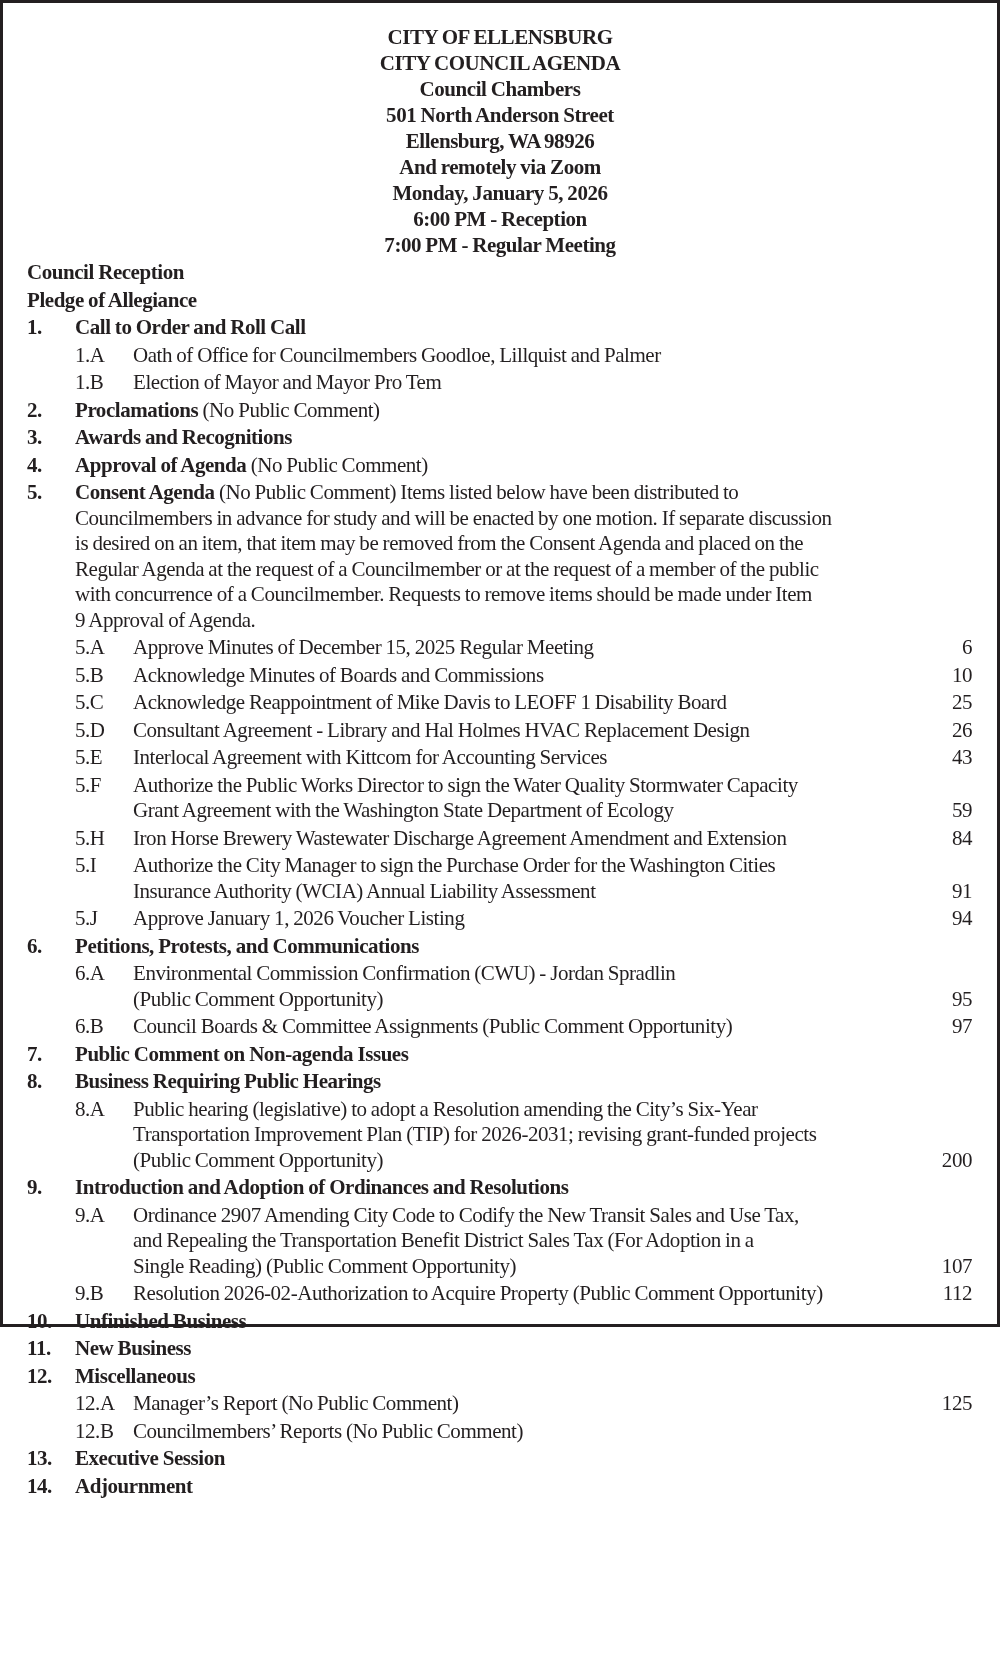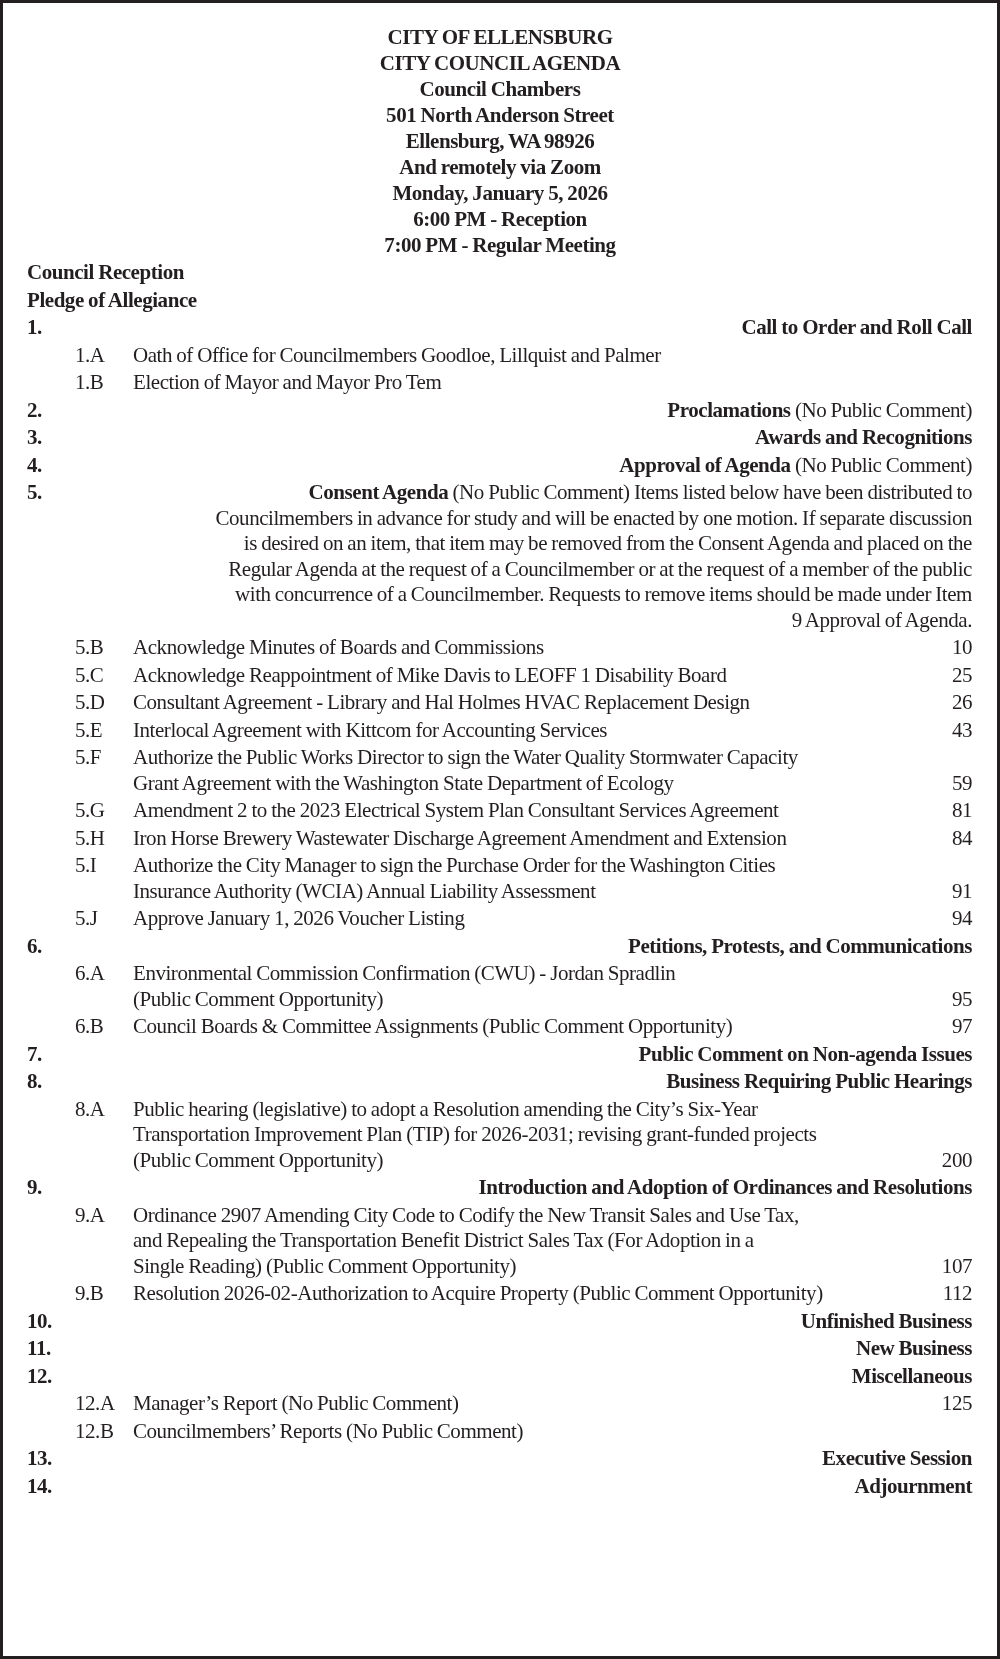--- a/index.html
+++ b/index.html
@@ -1,20 +1,20 @@
 <!DOCTYPE html>
 <html><head>
 <meta charset="utf-8">
 <style>
   html, body { margin: 0; padding: 0; background: #ffffff; }
   body { width: 1000px; height: 1659px; overflow: hidden; }
   .page {
     position: relative;
     box-sizing: border-box;
-    width: 1000px; height: 1659px;
+    width: 1000px; height: 1327px;
     border: 3px solid #231f20;
     background: #ffffff;
     color: #231f20;
     font-family: "Liberation Serif", "DejaVu Serif", serif;
     font-size: 21px;
     letter-spacing: -0.45px;
     word-spacing: -0.5px;
   }
   .header {
     position: absolute; left: 0; right: 0; top: 21px;
@@ -28,21 +28,21 @@
   .row.main { margin-top: 2px; }
   .row.first { margin-top: 0; }
   .num { position: absolute; left: 0; font-weight: bold; }
   .title { display: block; padding-left: 48px; }
   .pre { display: block; font-weight: bold; }
   .b { font-weight: bold; }
   .sub .snum { position: absolute; left: 48px; }
   .sub .stext { display: block; padding-left: 106px; padding-right: 58px; }
   .sub .line { display: block; }
   .page-no { position: absolute; right: 0; bottom: 0; }
-  .title .line { display: block; text-align: right; }
+  .title .line { display: block; }
 </style>
 </head>
 <body>
 
 <div class="page">
   <div class="header">
     <div>CITY OF ELLENSBURG</div>
     <div>CITY COUNCIL AGENDA</div>
     <div>Council Chambers</div>
     <div>501 North Anderson Street</div>
@@ -101,20 +101,27 @@
         <span class="title">
           <span class="line"><span class="b">Consent Agenda</span><span> (No Public Comment) Items listed below have been distributed to</span></span>
           <span class="line">Councilmembers in advance for study and will be enacted by one motion. If separate discussion</span>
           <span class="line">is desired on an item, that item may be removed from the Consent Agenda and placed on the</span>
           <span class="line">Regular Agenda at the request of a Councilmember or at the request of a member of the public</span>
           <span class="line">with concurrence of a Councilmember. Requests to remove items should be made under Item</span>
           <span class="line">9 Approval of Agenda.</span>
         </span>
       </div>
       <div class="row main sub">
+        <span class="snum">5.A</span>
+        <span class="stext">
+          <span class="line">Approve Minutes of December 15, 2025 Regular Meeting</span>
+        </span>
+        <span class="page-no">6</span>
+      </div>
+      <div class="row main sub">
         <span class="snum">5.B</span>
         <span class="stext">
           <span class="line">Acknowledge Minutes of Boards and Commissions</span>
         </span>
         <span class="page-no">10</span>
       </div>
       <div class="row main sub">
         <span class="snum">5.C</span>
         <span class="stext">
           <span class="line">Acknowledge Reappointment of Mike Davis to LEOFF 1 Disability Board</span>
@@ -135,27 +142,20 @@
         </span>
         <span class="page-no">43</span>
       </div>
       <div class="row main sub">
         <span class="snum">5.F</span>
         <span class="stext">
           <span class="line">Authorize the Public Works Director to sign the Water Quality Stormwater Capacity</span>
           <span class="line">Grant Agreement with the Washington State Department of Ecology</span>
         </span>
         <span class="page-no">59</span>
-      </div>
-      <div class="row main sub">
-        <span class="snum">5.G</span>
-        <span class="stext">
-          <span class="line">Amendment 2 to the 2023 Electrical System Plan Consultant Services Agreement</span>
-        </span>
-        <span class="page-no">81</span>
       </div>
       <div class="row main sub">
         <span class="snum">5.H</span>
         <span class="stext">
           <span class="line">Iron Horse Brewery Wastewater Discharge Agreement Amendment and Extension</span>
         </span>
         <span class="page-no">84</span>
       </div>
       <div class="row main sub">
         <span class="snum">5.I</span>

